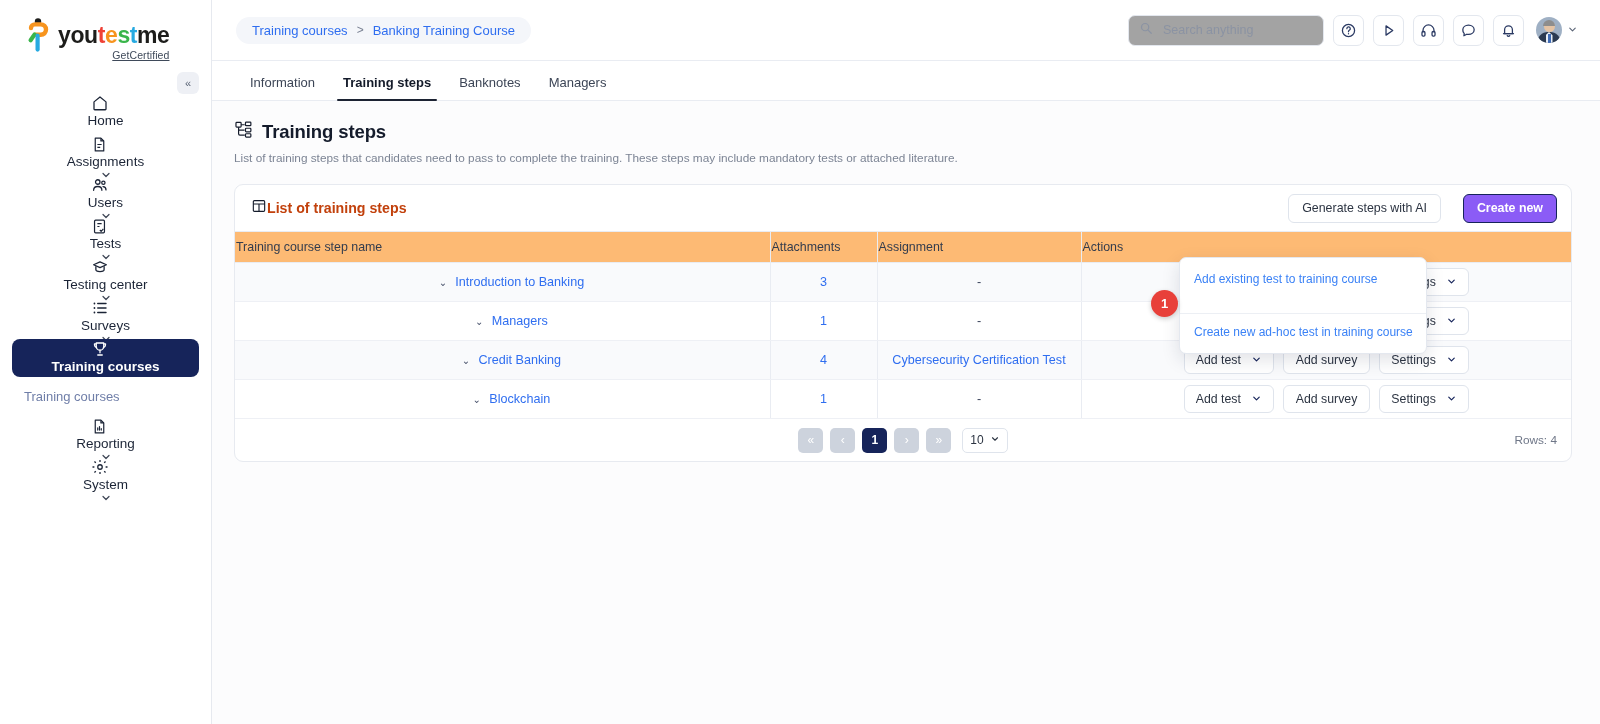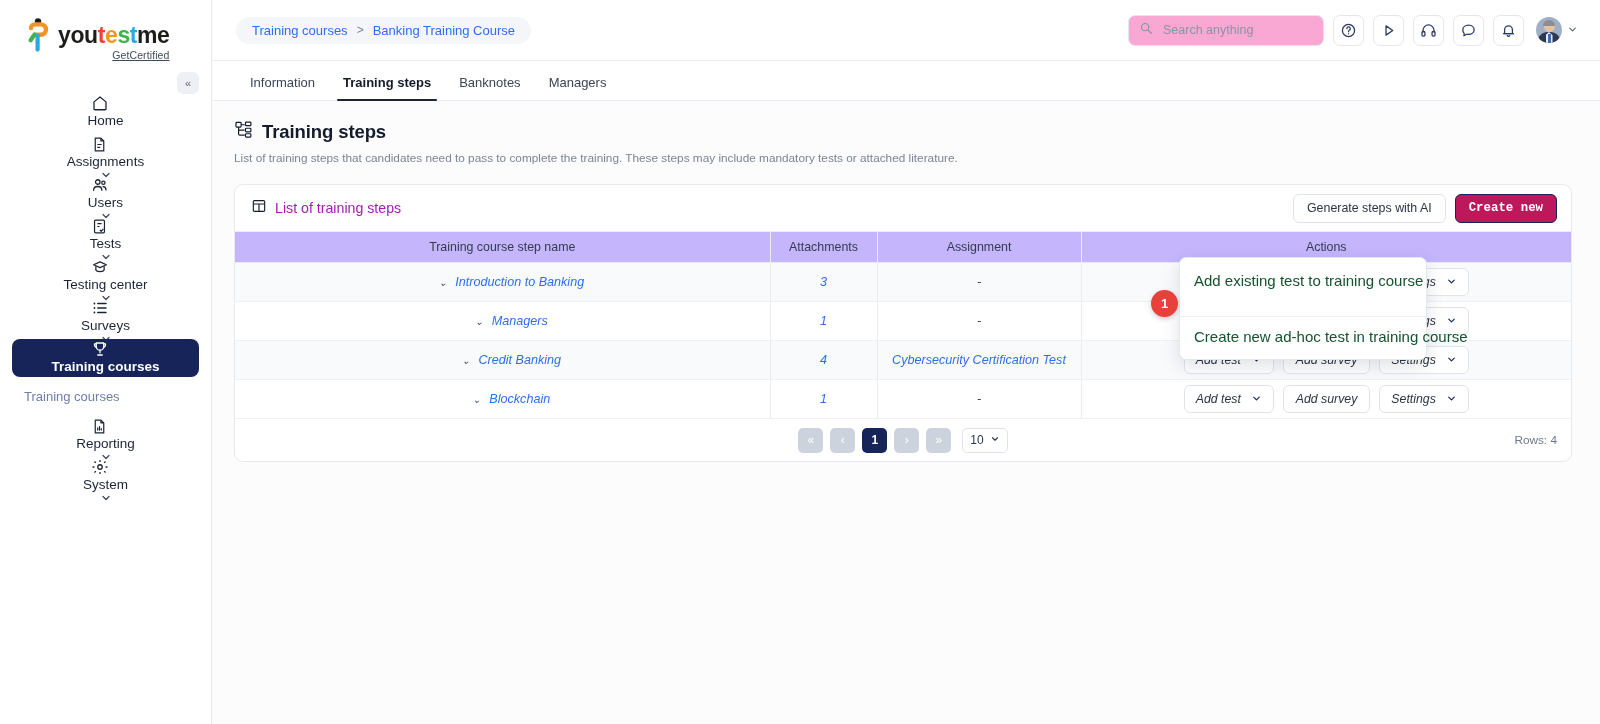--- a/index.html
+++ b/index.html
@@ -55,21 +55,21 @@
     margin-left:24px; display:flex; align-items:center; gap:9px;
     background:#f4f6fa; border-radius:16px; padding:6px 16px; font-size:13px;
   }
   .bc-link { color:#2f6ef0; cursor:pointer; }
   .bc-sep { color:#7b8394; font-size:12px; }
   .topbar-right {
     margin-left:auto; display:flex; align-items:center; gap:9px; padding-right:22px;
   }
   .search-box {
     width:196px; height:31px; border:1px solid #e3e7ee; border-radius:7px;
-    background:#f9a8d4; display:flex; align-items:center; padding:0 10px; gap:8px;
+    background:#a3a3a3; display:flex; align-items:center; padding:0 10px; gap:8px;
   }
   .search-box input {
     border:none; outline:none; background:transparent; font-size:12.5px;
     color:#3b4354; width:100%; font-family:"Liberation Sans", sans-serif;
   }
   .search-box input::placeholder { color:#8b93a3; }
   .icon-btn {
     width:31px; height:31px; border:1px solid #e3e7ee; border-radius:7px;
     background:#ffffff; display:flex; align-items:center; justify-content:center;
     cursor:pointer;
@@ -110,41 +110,40 @@
   .page-title { font-size:18.5px; font-weight:bold; color:#141b2b; letter-spacing:-0.1px;}
   .page-sub { font-size:11.8px; color:#7c8494; margin-top:8px; }
 
   .card {
     margin-top:19px; background:#ffffff; border:1px solid #e7eaf0;
     border-radius:9px; position:relative;
   }
   .card-head {
     height:46px; display:flex; align-items:center; padding:0 14px 0 16px;
   }
-  .card-head-title { font-size:14.2px; font-weight:normal; color:#a21caf; margin-left:8px; }
-  .card-head-actions { margin-left:auto; display:flex; align-items:center; gap:9px; }
+  .card-head-title { font-size:14.2px; font-weight:bold; color:#c2410c; }
+  .card-head-actions { margin-left:auto; display:flex; align-items:center; gap:22px; }
   .btn {
     height:29px; border-radius:6px; font-size:12.4px; padding:0 13px;
     display:inline-flex; align-items:center; gap:7px; cursor:pointer;
     font-family:"Liberation Sans", sans-serif; white-space:nowrap;
   }
   .btn-light { background:#ffffff; border:1px solid #dfe4ec; color:#2c3442; }
-  .btn-dark { background:#be185d; border:1px solid #16245a; color:#ffffff; font-weight:bold;font-family:Liberation Mono, monospace; }
+  .btn-dark { background:#8b5cf6; border:1px solid #16245a; color:#ffffff; font-weight:bold; }
 
   table.grid { width:100%; border-collapse:collapse; table-layout:fixed; }
   table.grid th {
-    background:#c4b5fd; font-size:12.4px; font-weight:normal; color:#333c4d;
+    background:#fdba74; font-size:12.4px; font-weight:normal; color:#333c4d;
     height:31px; border-top:1px solid #e9ecf2; border-bottom:1px solid #e9ecf2;
-    text-align:center;
+    text-align:left;
   }
   table.grid th.sep, table.grid td.sep { border-left:1px solid #e9ecf2; }
   table.grid td {
     height:39px; font-size:12.6px; border-bottom:1px solid #eef0f5; text-align:center;
     color:#39425a;
-    font-style:italic;
   }
   tr.alt td { background:#f9fafc; }
   td.name-cell { text-align:left; padding-left:18px; }
   .step-name { color:#2f6ef0; cursor:pointer; }
   .chev-mini { display:inline-block; width:11px; color:#46506a; margin-right:7px; font-size:10px;}
   .link-blue { color:#2f6ef0; cursor:pointer; }
   .dash { color:#7e8696; }
   .actions-cell { text-align:center; }
   .actions-inner { display:inline-flex; align-items:center; gap:9px; }
   .btn-sel {
@@ -162,21 +161,21 @@
     outline:2px solid #ef3b36; outline-offset:2px; border-radius:6px;
   }
 
   
   .dropdown {
     position:absolute; left:944px; top:72px; width:248px;
     background:#ffffff; border:1px solid #e4e8ef; border-radius:7px;
     box-shadow:0 6px 18px rgba(22,34,60,.13); z-index:30; padding:3px 0;
   }
   .dd-item {
-    font-size:15px; color:#14532d; padding:11px 14px; cursor:pointer; white-space:nowrap;
+    font-size:12px; color:#3b82f6; padding:11px 14px; cursor:pointer; white-space:nowrap;
   }
   .dd-item + .dd-item { border-top:1px solid #eceff4;margin-top:16px; }
 
   .callout {
     position:absolute; left:916px; top:105px; width:27px; height:27px;
     border-radius:50%; background:#e8403a; color:#ffffff; font-size:13px;
     font-weight:bold; display:flex; align-items:center; justify-content:center;
     z-index:40; box-shadow:0 2px 5px rgba(0,0,0,.2);
   }
 

